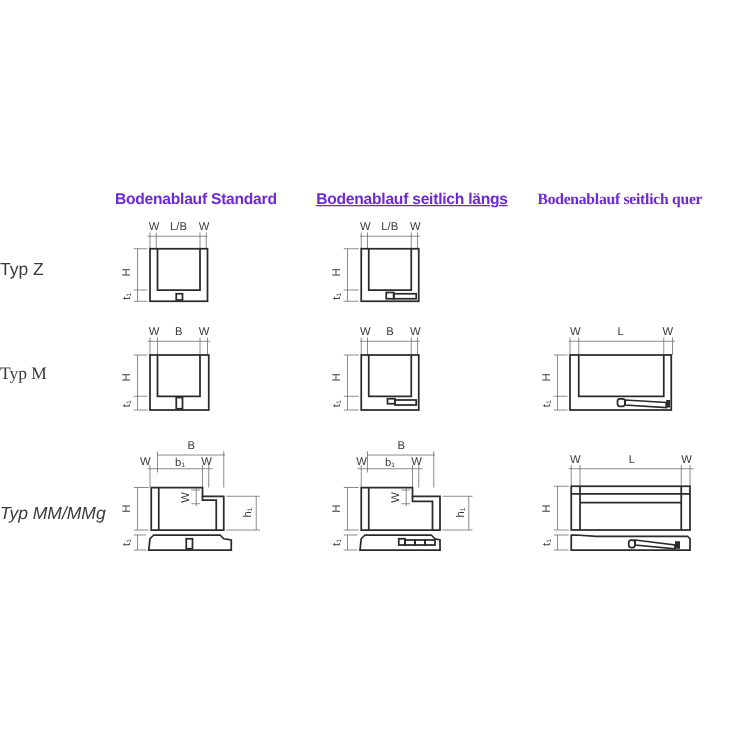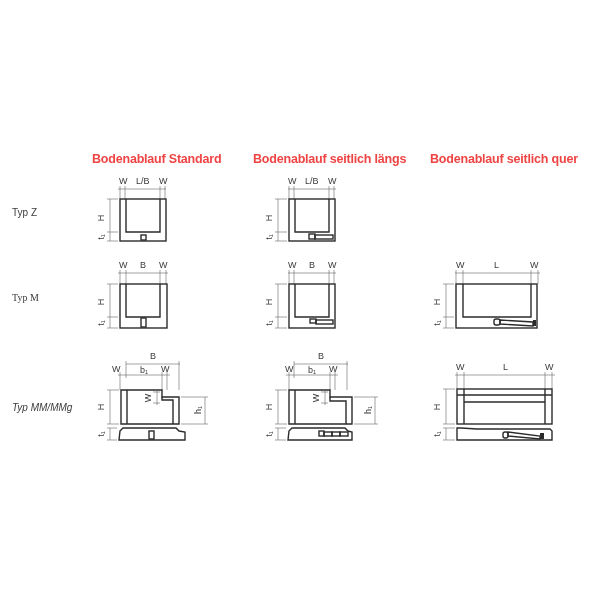--- a/index.html
+++ b/index.html
@@ -1,29 +1,29 @@
 <!DOCTYPE html>
 <html><head>
 <meta charset="utf-8">
 <style>
   html, body { margin: 0; padding: 0; background: #ffffff; }
   body { width: 600px; height: 600px; position: relative; overflow: hidden;
          font-family: "Liberation Sans", "DejaVu Sans", sans-serif; color: #2b2b2b; }
   .col-head { position: absolute; top: 152px; font-size: 12.5px; font-weight: bold;
-              color: #ef4444; white-space: nowrap; letter-spacing: -0.2px; }
-  .row-label { position: absolute; left: 12px; font-size: 10px; color: #3a3a3a; white-space: nowrap; }
+              color: #6d28d9; white-space: nowrap; letter-spacing: -0.2px; }
+  .row-label { position: absolute; left: 0; font-size: 14px; color: #3a3a3a; white-space: nowrap; }
   svg.dg { position: absolute; left: 0; top: 0; }
   svg text { font-family: "Liberation Sans", "DejaVu Sans", sans-serif; fill: #3a3a3a; }
 </style>
 </head>
 <body>
 
 <div class="col-head" style="left:92px;">Bodenablauf Standard</div>
-<div class="col-head" style="left:253px;">Bodenablauf seitlich längs</div>
-<div class="col-head" style="left:430px;">Bodenablauf seitlich quer</div>
+<div class="col-head" style="left:253px;text-decoration:underline;">Bodenablauf seitlich längs</div>
+<div class="col-head" style="left:430px;font-family:Liberation Serif, serif;">Bodenablauf seitlich quer</div>
 
 <div class="row-label" style="top:207px;">Typ Z</div>
 <div class="row-label" style="top:292px;font-family:Liberation Serif, serif;">Typ M</div>
 <div class="row-label" style="top:402px;font-style:italic;">Typ MM/MMg</div>
 
 <svg class="dg" width="600" height="600" viewBox="0 0 600 600">
   <defs>
     <style>
       .o { fill: none; stroke: #2b2b2b; stroke-width: 1.4; }
       .d { fill: none; stroke: #666; stroke-width: 0.6; }

